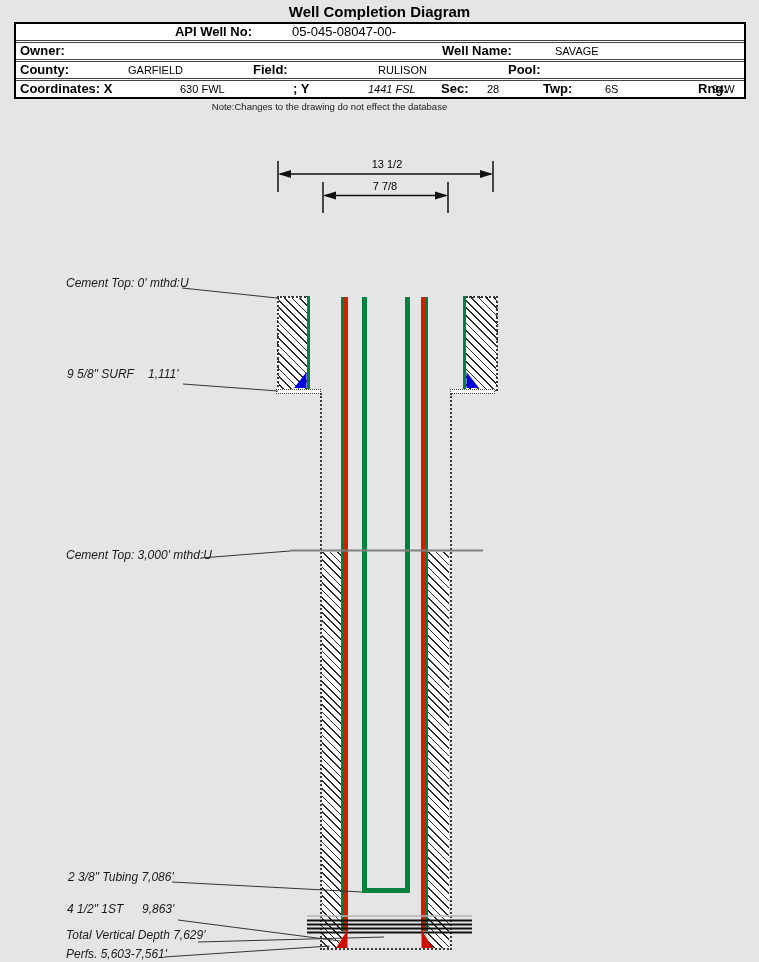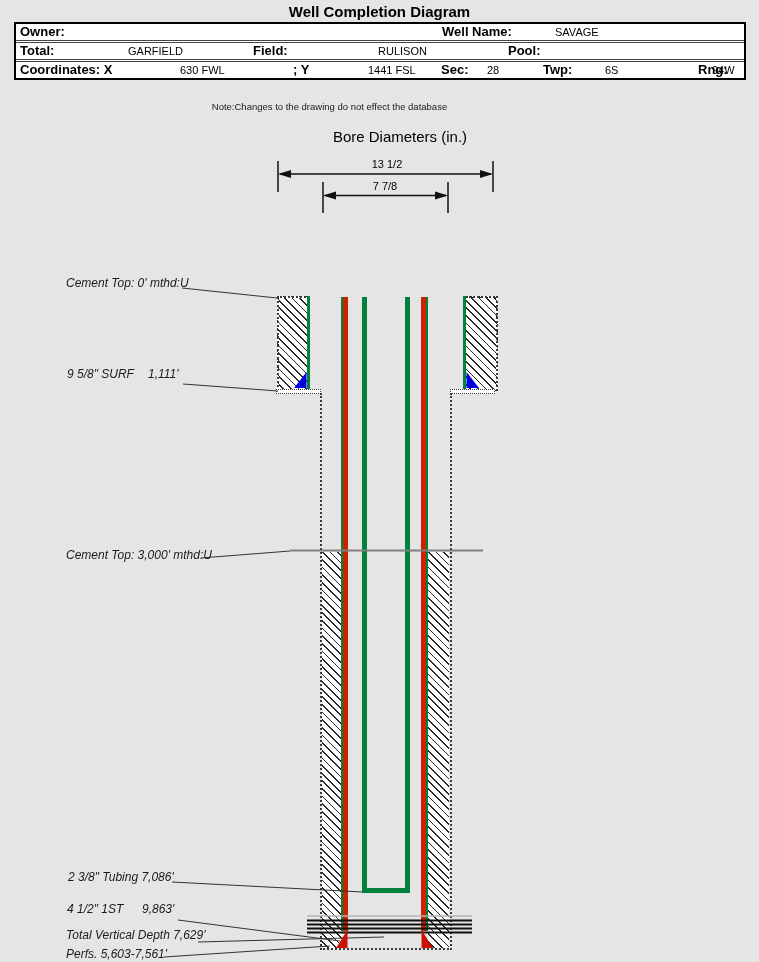--- a/index.html
+++ b/index.html
@@ -30,49 +30,52 @@
 </style>
 </head>
 <body>
 
 <div id="page">
 
   <div class="abs" id="doc-title">Well Completion Diagram</div>
 
   <div class="abs" id="hdr-table">
     <div class="trow sep">
+      <span class="tlbl" style="left:0;width:236px;text-align:right;">API Well No:</span>
+      <span class="tval big" style="left:276px;">05-045-08047-00-</span>
+    </div>
+    <div class="trow sep">
       <span class="tlbl" style="left:4px;">Owner:</span>
       <span class="tlbl" style="left:426px;">Well Name:</span>
       <span class="tval" style="left:539px;">SAVAGE</span>
     </div>
     <div class="trow sep">
-      <span class="tlbl" style="left:4px;">Total:</span>
+      <span class="tlbl" style="left:4px;">County:</span>
       <span class="tval" style="left:112px;">GARFIELD</span>
       <span class="tlbl" style="left:237px;">Field:</span>
       <span class="tval" style="left:362px;">RULISON</span>
       <span class="tlbl" style="left:482px;padding-left:10px;">Pool:</span>
       <span class="tval" style="left:545px;"></span>
     </div>
     <div class="trow">
       <span class="tlbl" style="left:4px;">Coordinates: X</span>
       <span class="tval" style="left:164px;">630 FWL</span>
       <span class="tlbl" style="left:277px;">; Y</span>
-      <span class="tval" style="left:352px;">1441 FSL</span>
+      <span class="tval" style="left:352px;font-style:italic;">1441 FSL</span>
       <span class="tlbl" style="left:425px;">Sec:</span>
       <span class="tval" style="left:471px;">28</span>
       <span class="tlbl" style="left:527px;">Twp:</span>
       <span class="tval" style="left:589px;">6S</span>
       <span class="tlbl" style="left:646px;padding-left:36px;">Rng:</span>
       <span class="tval" style="left:696px;text-align:center;">94W</span>
     </div>
   </div>
 
   <div class="abs" id="note-line">Note:Changes to the drawing do not effect the database</div>
 
-  <div class="abs" id="bore-title">Bore Diameters (in.)</div>
   <div class="abs dimlbl" style="top:158px;left:337px;width:100px;">13 1/2</div>
   <div class="abs dimlbl" style="top:180px;left:335px;width:100px;">7 7/8</div>
 
   <div class="abs hatch" style="left:277px;top:296px;width:30px;height:93px;border-left:2px dotted #3a3a3a;border-top:2px dotted #3a3a3a;"></div>
   <div class="abs greenline" style="left:307px;top:296px;width:3px;height:93px;"></div>
   <div class="abs hatch" style="left:466px;top:296px;width:30px;height:93px;border-right:2px dotted #3a3a3a;border-top:2px dotted #3a3a3a;"></div>
   <div class="abs greenline" style="left:463px;top:296px;width:3px;height:93px;"></div>
 
   <div class="abs ledge" style="left:276px;top:389px;width:43px;height:3px;"></div>
   <div class="abs ledge" style="left:450px;top:389px;width:43px;height:3px;"></div>

